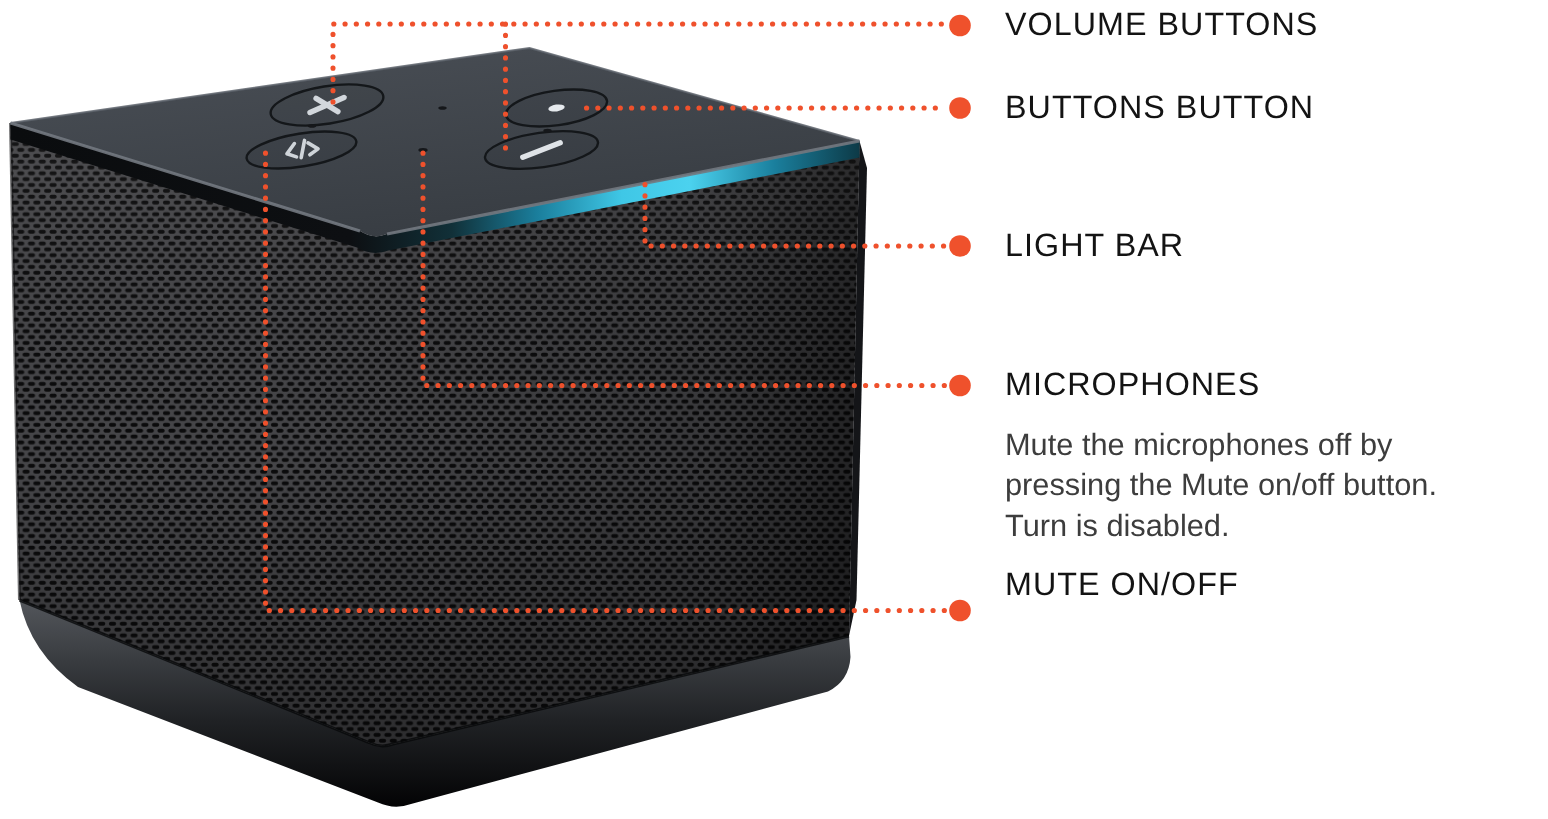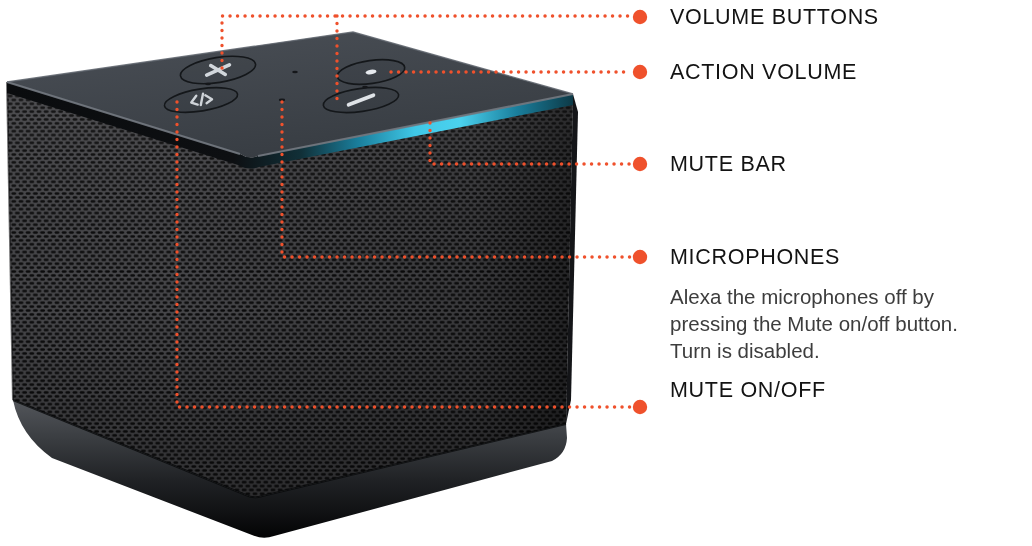--- a/index.html
+++ b/index.html
@@ -159,23 +159,23 @@
       <polyline class="leader" points="177,102 177,407 630,407"></polyline>
       <circle class="leader-dot" cx="640" cy="17" r="7.2"></circle>
       <circle class="leader-dot" cx="640" cy="72" r="7.2"></circle>
       <circle class="leader-dot" cx="640" cy="164" r="7.2"></circle>
       <circle class="leader-dot" cx="640" cy="257" r="7.2"></circle>
       <circle class="leader-dot" cx="640" cy="407" r="7.2"></circle>
     </g>
   </svg>
 
   <div class="callout" style="top:17px">VOLUME BUTTONS</div>
-  <div class="callout" style="top:72px">ACTION VOLUME</div>
-  <div class="callout" style="top:164px">MUTE BAR</div>
+  <div class="callout" style="top:72px">BUTTONS BUTTON</div>
+  <div class="callout" style="top:164px">LIGHT BAR</div>
   <div class="callout" style="top:257px">MICROPHONES</div>
   <div class="description">
-    <span>Alexa the microphones off by</span>
+    <span>Mute the microphones off by</span>
     <span>pressing the Mute on/off button.</span>
     <span>Turn is disabled.</span>
   </div>
   <div class="callout" style="top:390px">MUTE ON/OFF</div>
 
 </div>
 
 </body></html>

